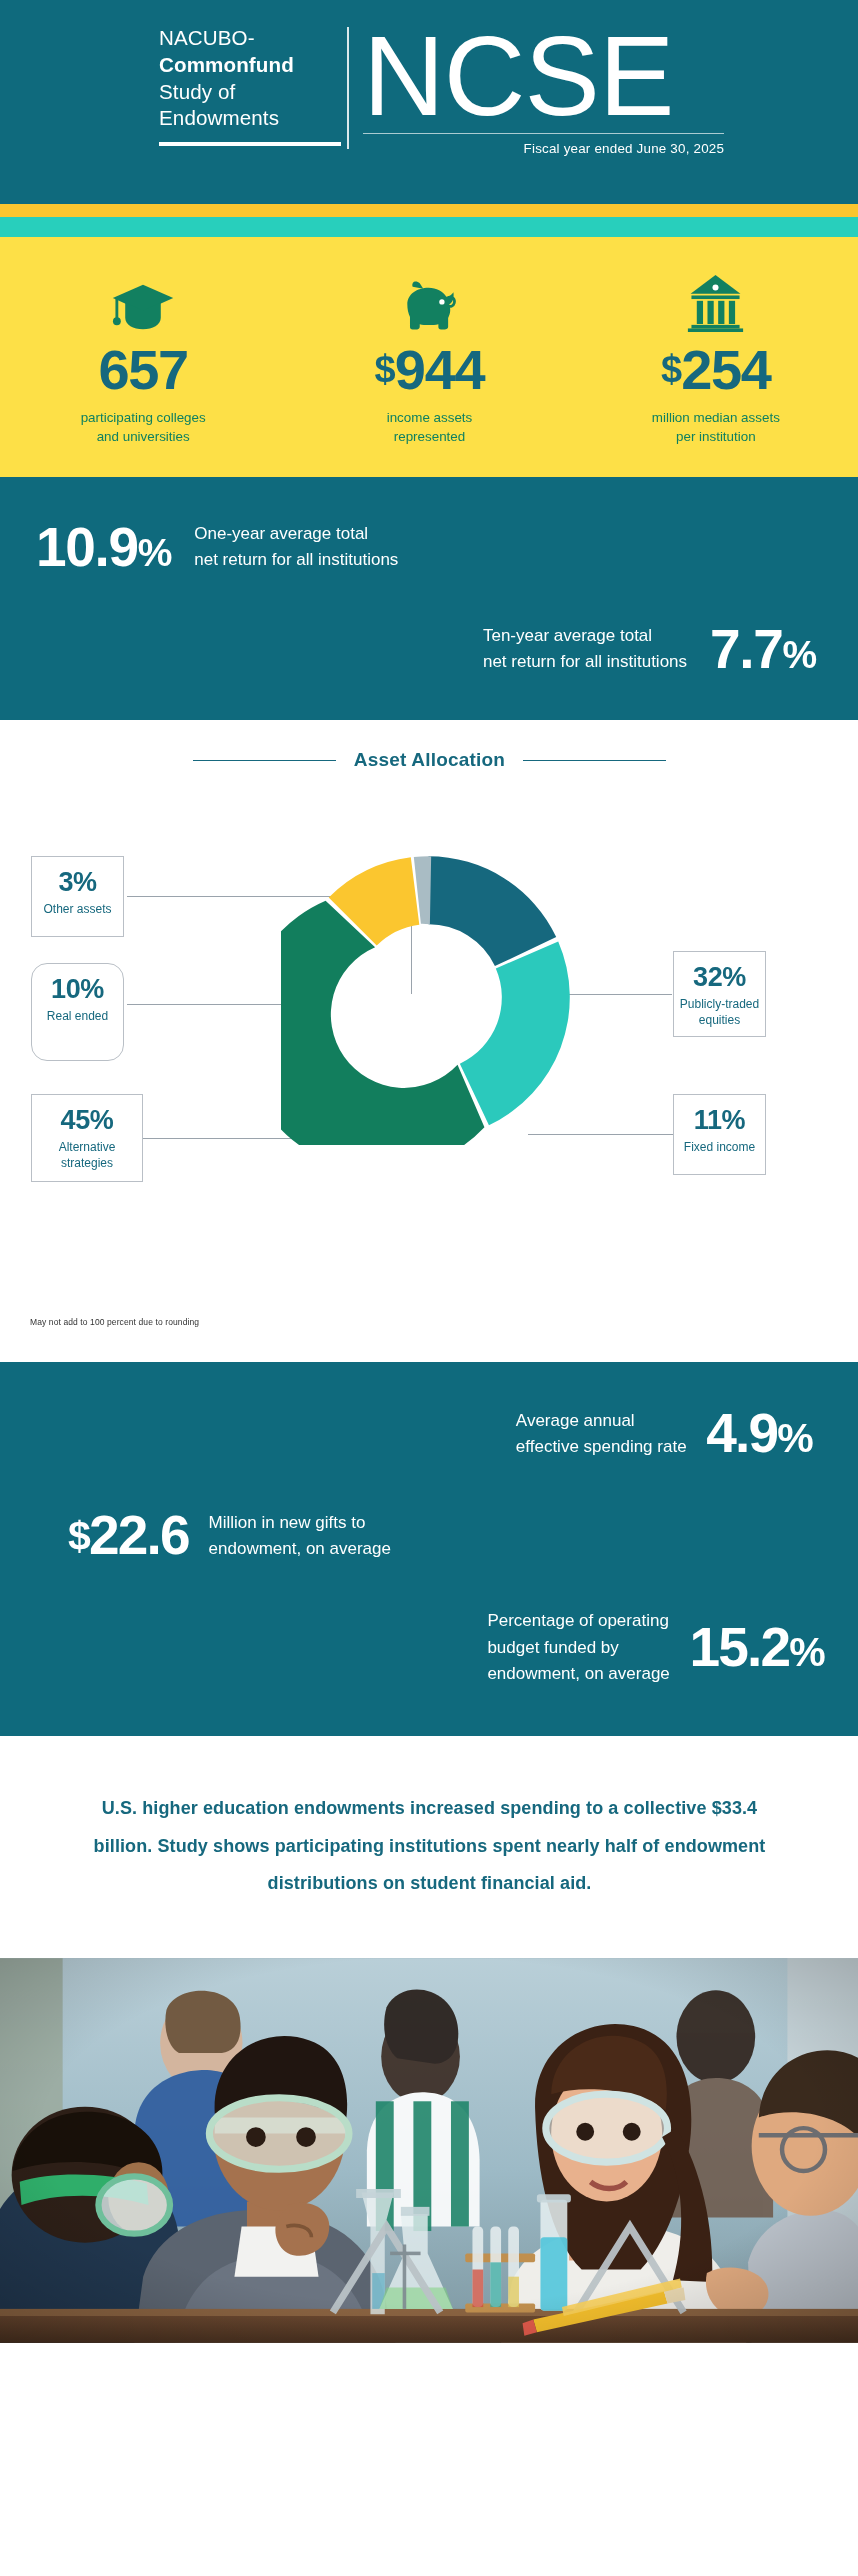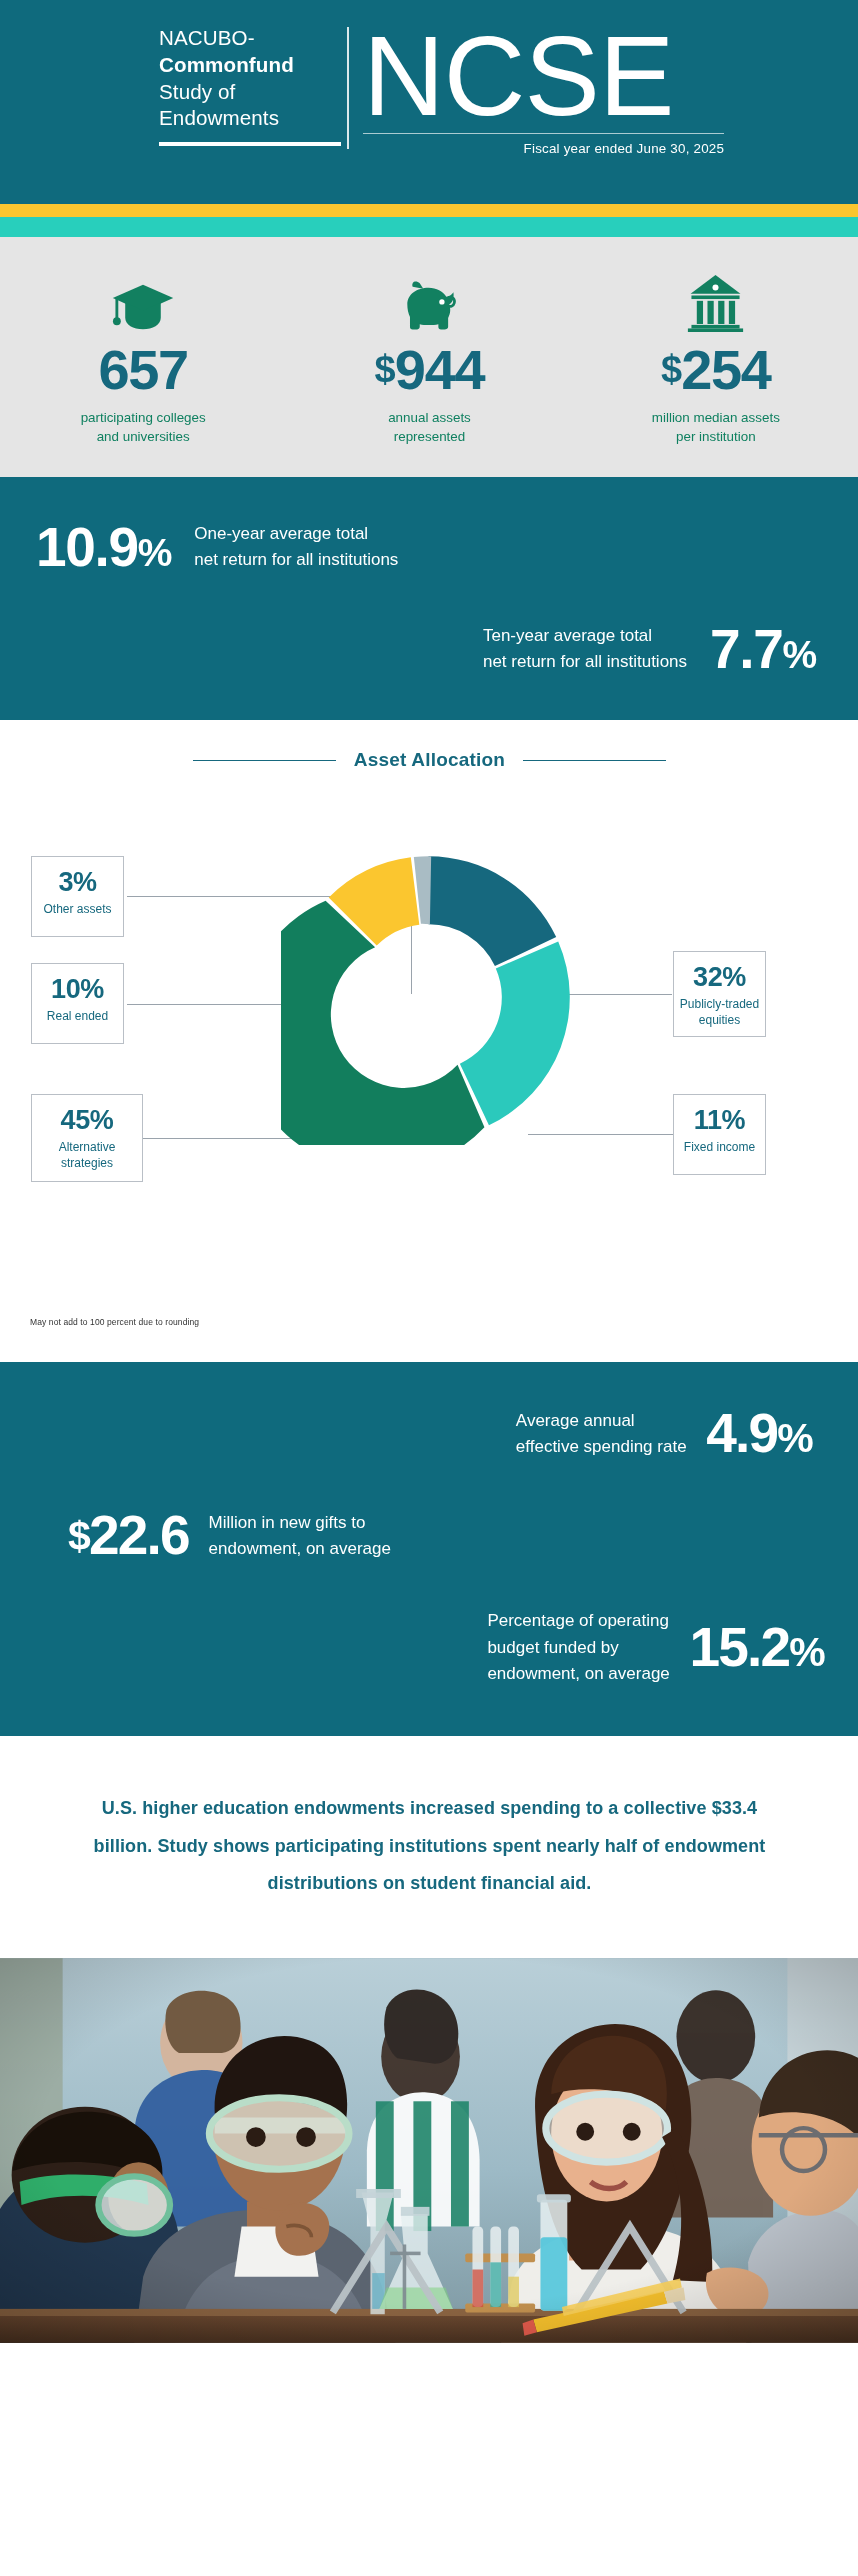--- a/index.html
+++ b/index.html
@@ -81,21 +81,21 @@
     padding-top: 7.2px;
     width: 361px;
     letter-spacing: 0.2px;
   }
 
   .stripe-yellow { height: 13.4px; background: #FBC62F; }
   .stripe-mint   { height: 19.7px; background: #28CFBC; }
 
   
   .stats {
-    background: #e5e5e5;
+    background: #fde047;
     padding: 32px 0 30px 0;
     display: flex;
   }
   .stat { flex: 1; text-align: center; }
   .stat-icon {
     height: 64px;
     display: flex;
     align-items: flex-end;
     justify-content: center;
     margin-bottom: 9px;
@@ -195,21 +195,21 @@
     letter-spacing: -0.4px;
   }
   .callout .nm {
     color: #16687E;
     font-size: 12px;
     line-height: 1.35;
     margin-top: 4.5px;
     font-weight: 400;
   }
   .c-other   { left: 31px;  top: 136px; width: 93px; height: 81px; }
-  .c-real    { left: 31px;  top: 243px; width: 93px; height: 81px; }
+  .c-real    { left: 31px;  top: 243px; width: 93px; height: 98px; border-radius: 16px; }
   .c-alt     { left: 31px;  top: 374px; width: 112px; height: 88px; }
   .c-equity  { left: 673px; top: 231px; width: 93px; height: 86px; }
   .c-fixed   { left: 673px; top: 374px; width: 93px; height: 81px; }
 
   .leader { position: absolute; background: #9AA3AC; }
   .foot-note {
     position: absolute;
     left: 30px;
     top: 597px;
     color: #333333;
@@ -312,21 +312,21 @@
       <div class="stat-icon">
         <svg width="59" height="55" viewBox="0 0 66 62" aria-hidden="true">
           <path d="M14 10 C12 4 18 2 22 6 L26 12 Z" fill="#128060"></path>
           <path d="M8 30 C8 18 19 11 32 11 C41 11 48 15 52 21 C55 21 58 19 60 16 C61 25 58 28 55 30 C57 34 57 40 54 45 L54 55 C54 57 52 58 50 58 L46 58 C44 58 43 57 43 55 L43 52 C40 53 36 53 32 53 C28 53 25 53 22 52 L22 55 C22 57 20 58 19 58 L14 58 C12 58 11 57 11 55 L11 44 C9 40 8 35 8 30 Z" fill="#128060"></path>
           <circle cx="47" cy="27" r="3" fill="#ffffff"></circle>
           <path d="M54 22 C59 20 62 24 61 28 C60 32 56 33 54 31" fill="none" stroke="#128060" stroke-width="3"></path>
         </svg>
       </div>
       <div class="stat-num"><span class="cur">$</span><span>944</span></div>
       <div class="stat-label">
-        <div>annual assets</div>
+        <div>income assets</div>
         <div>represented</div>
       </div>
     </div>
 
     <div class="stat">
       <div class="stat-icon">
         <svg width="57" height="59" viewBox="0 0 64 66" aria-hidden="true">
           <path d="M32 1 L60 22 L4 22 Z" fill="#128060"></path>
           <circle cx="32" cy="15" r="3.4" fill="#ffffff"></circle>
           <rect x="5" y="24" width="54" height="4" fill="#128060"></rect>

